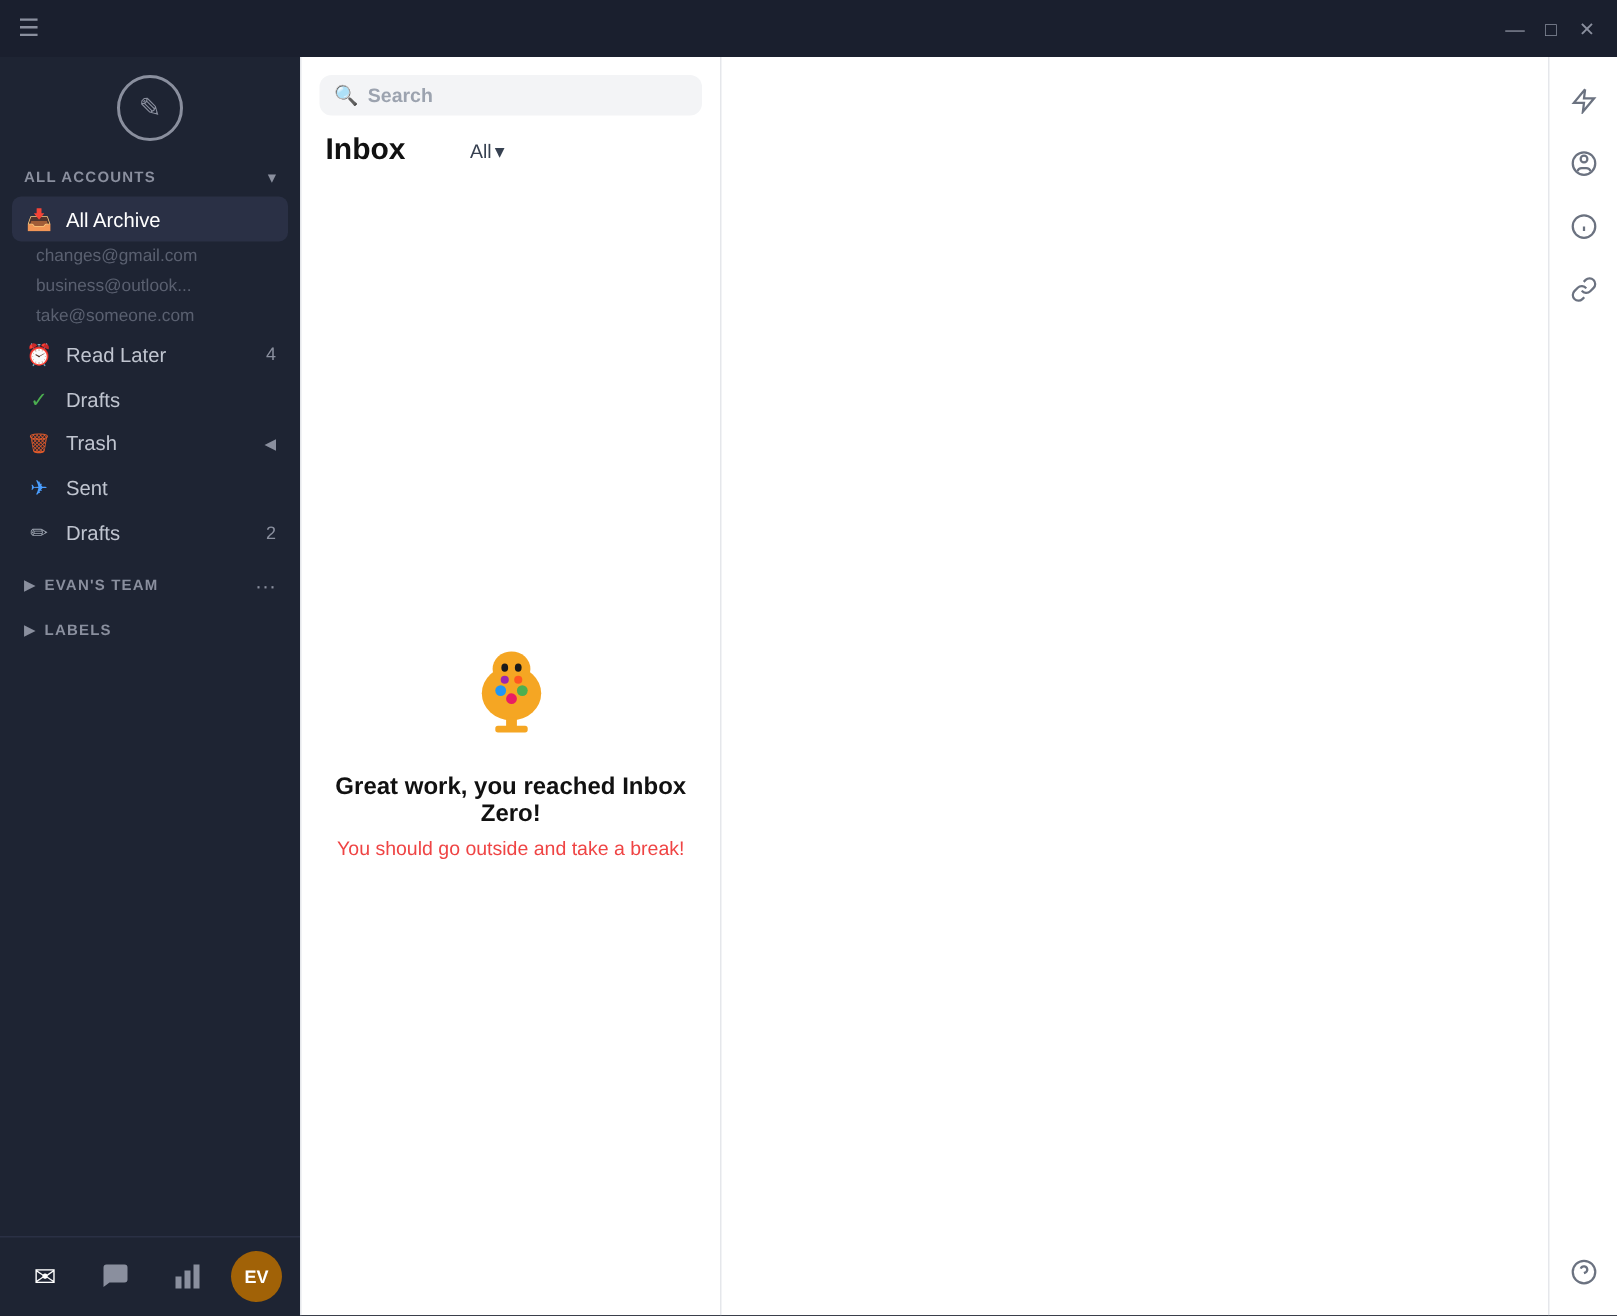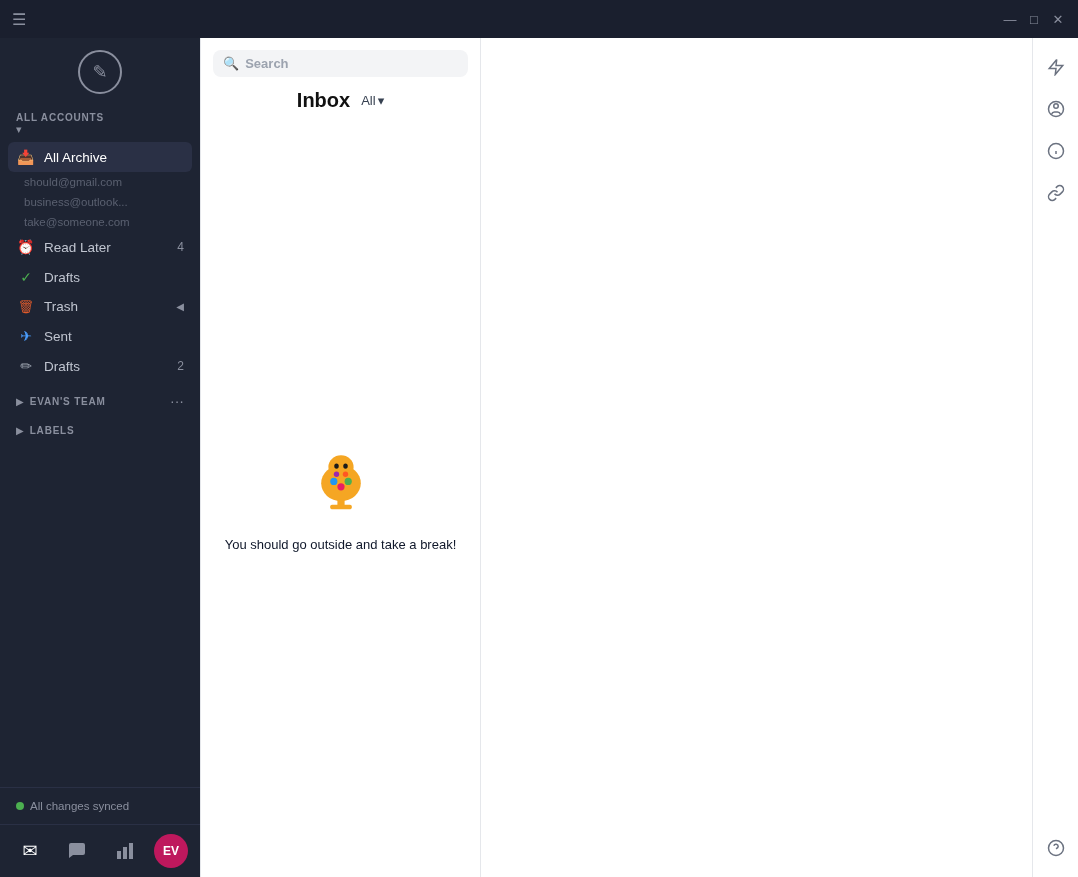--- a/index.html
+++ b/index.html
@@ -57,25 +57,24 @@
     }
 
     .accounts-section {
       padding: 0 8px;
       flex: 1;
       overflow-y: auto;
     }
 
     .accounts-header {
       display: flex;
-      align-items: flex-start;
+      align-items: center;
       justify-content: space-between;
       padding: 6px 8px;
       cursor: pointer;
-      flex-direction: column;
     }
     .accounts-header-label {
       font-size: 10px;
       font-weight: 700;
       color: #8a8f9e;
       letter-spacing: 0.8px;
       text-transform: uppercase;
     }
     .accounts-header-arrow { color: #8a8f9e; font-size: 11px; }
 
@@ -147,21 +146,21 @@
       width: 36px; height: 36px;
       display: flex; align-items: center; justify-content: center;
       border-radius: 6px; cursor: pointer;
       color: #8a8f9e; font-size: 18px;
       background: none; border: none;
     }
     .bottom-nav-btn.active { color: #fff; }
     .avatar-btn {
       width: 34px; height: 34px;
       border-radius: 50%;
-      background: #be185d;
+      background: #a16207;
       display: flex; align-items: center; justify-content: center;
       font-size: 12px; font-weight: 700; color: #fff;
       cursor: pointer;
     }
 
     
     .middle-panel {
       width: 280px;
       background: #fff;
       border-left: 1px solid #e5e7eb;
@@ -187,22 +186,23 @@
     .search-icon-inner { color: #9ca3af; font-size: 13px; }
     .search-input {
       border: none; background: none; outline: none;
       font-size: 13px; color: #374151; flex: 1; font-weight: bold;
     }
     .search-input::placeholder { color: #9ca3af; }
 
     .inbox-header {
       display: flex;
       align-items: center;
-      justify-content: center;
+      justify-content: flex-start;
       padding: 4px 16px 12px;
+      gap: 32px;
     }
     .inbox-title { font-size: 20px; font-weight: 700; color: #111; }
     .inbox-filter {
       display: flex; align-items: center; gap: 2px;
       font-size: 13px; color: #374151; cursor: pointer; margin-left: 11px;
     }
 
     .empty-state {
       flex: 1;
       display: flex;
@@ -210,21 +210,21 @@
       align-items: center;
       justify-content: center;
       padding: 20px;
       text-align: center;
     }
     .empty-icon {
       width: 72px; height: 72px;
       margin-bottom: 16px;
     }
     .empty-title { font-size: 16px; font-weight: 600; color: #111; margin-bottom: 6px; }
-    .empty-subtitle { font-size: 13px; color: #0f172a; }
+    .empty-subtitle { font-size: 13px; color: #ef4444; }
 
     
     .right-panel {
       flex: 1;
       background: #fff;
       border-left: 1px solid #e5e7eb;
     }
 
     
     .far-right {
@@ -280,21 +280,21 @@
       <div class="accounts-header">
         <span class="accounts-header-label">ALL ACCOUNTS</span>
         <span class="accounts-header-arrow">▾</span>
       </div>
 
       <div class="nav-item active">
         <span class="nav-item-icon" style="color:#4a9eff;">📥</span>
         <span class="nav-item-label">All Archive</span>
       </div>
 
-      <div class="account-email">should@gmail.com</div>
+      <div class="account-email">changes@gmail.com</div>
       <div class="account-email">business@outlook...</div>
       <div class="account-email">take@someone.com</div>
 
       <div class="nav-item">
         <span class="nav-item-icon" style="color:#e05a2b;">⏰</span>
         <span class="nav-item-label">Read Later</span>
         <span class="nav-item-badge">4</span>
       </div>
 
       <div class="nav-item">
@@ -325,26 +325,20 @@
         <span class="section-more">···</span>
       </div>
 
       <div class="section-header">
         <span class="section-arrow">▶</span>
         <span class="section-label">LABELS</span>
       </div>
 
     </div>
 
-    <div class="sidebar-bottom">
-      <div class="sync-status">
-        <div class="sync-dot"></div>
-        <span>All changes synced</span>
-      </div>
-    </div>
 
     <div class="bottom-nav">
       <button class="bottom-nav-btn active">✉</button>
       <button class="bottom-nav-btn">
         <svg width="20" height="20" viewBox="0 0 20 20" fill="currentColor">
           <path d="M2 4a2 2 0 012-2h12a2 2 0 012 2v8a2 2 0 01-2 2H6l-4 3V4z"></path>
         </svg>
       </button>
       <button class="bottom-nav-btn">
         <svg width="20" height="20" viewBox="0 0 20 20" fill="currentColor">
@@ -390,20 +384,21 @@
         <circle cx="48" cy="36" r="4" fill="#4caf50"></circle>
         <circle cx="35" cy="28" r="3" fill="#9c27b0"></circle>
         <circle cx="45" cy="28" r="3" fill="#ff5722"></circle>
 
         <rect x="36" y="56" width="8" height="8" fill="#f5a623"></rect>
         <rect x="28" y="62" width="24" height="5" rx="2" fill="#f5a623"></rect>
 
         <ellipse cx="35" cy="19" rx="2.5" ry="3" fill="#1a1a1a"></ellipse>
         <ellipse cx="45" cy="19" rx="2.5" ry="3" fill="#1a1a1a"></ellipse>
       </svg>
+      <div class="empty-title">Great work, you reached Inbox Zero!</div>
       <div class="empty-subtitle">You should go outside and take a break!</div>
     </div>
 
   </div>
 
   <div class="right-panel"></div>
 
   <div class="far-right">
     <button class="far-right-btn">
       <svg width="18" height="18" viewBox="0 0 24 24" fill="none" stroke="currentColor" stroke-width="2">

